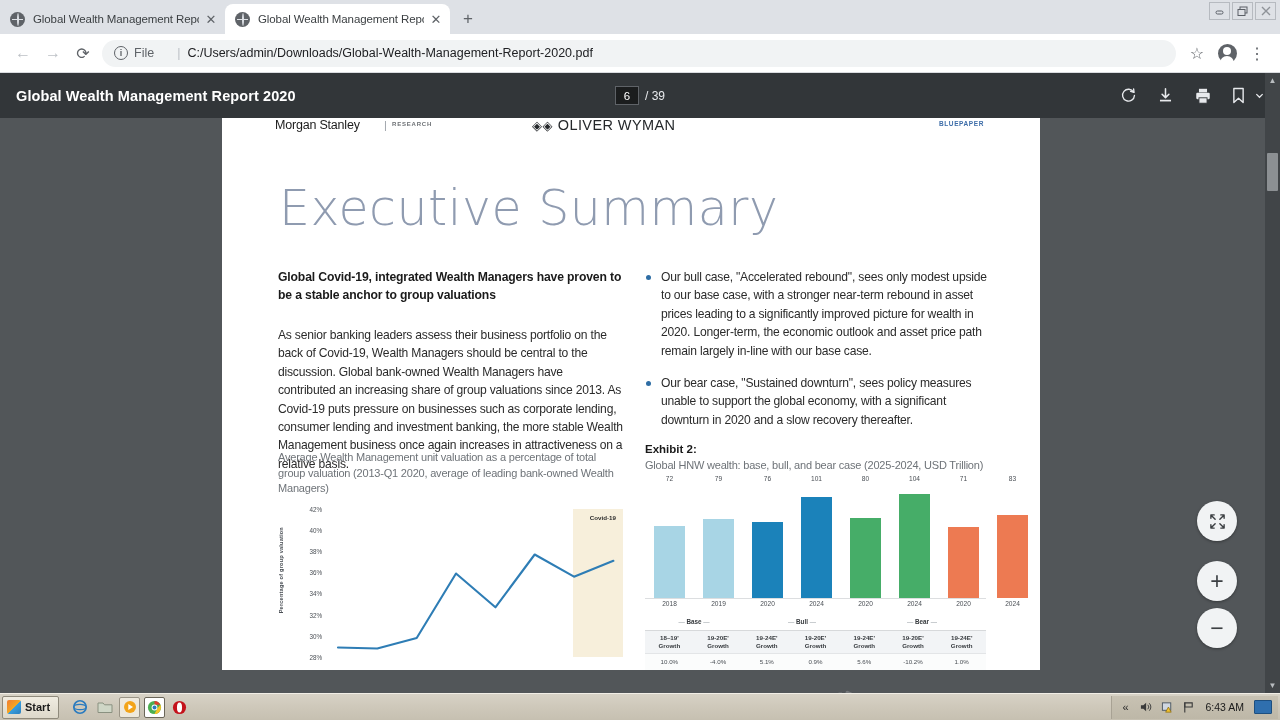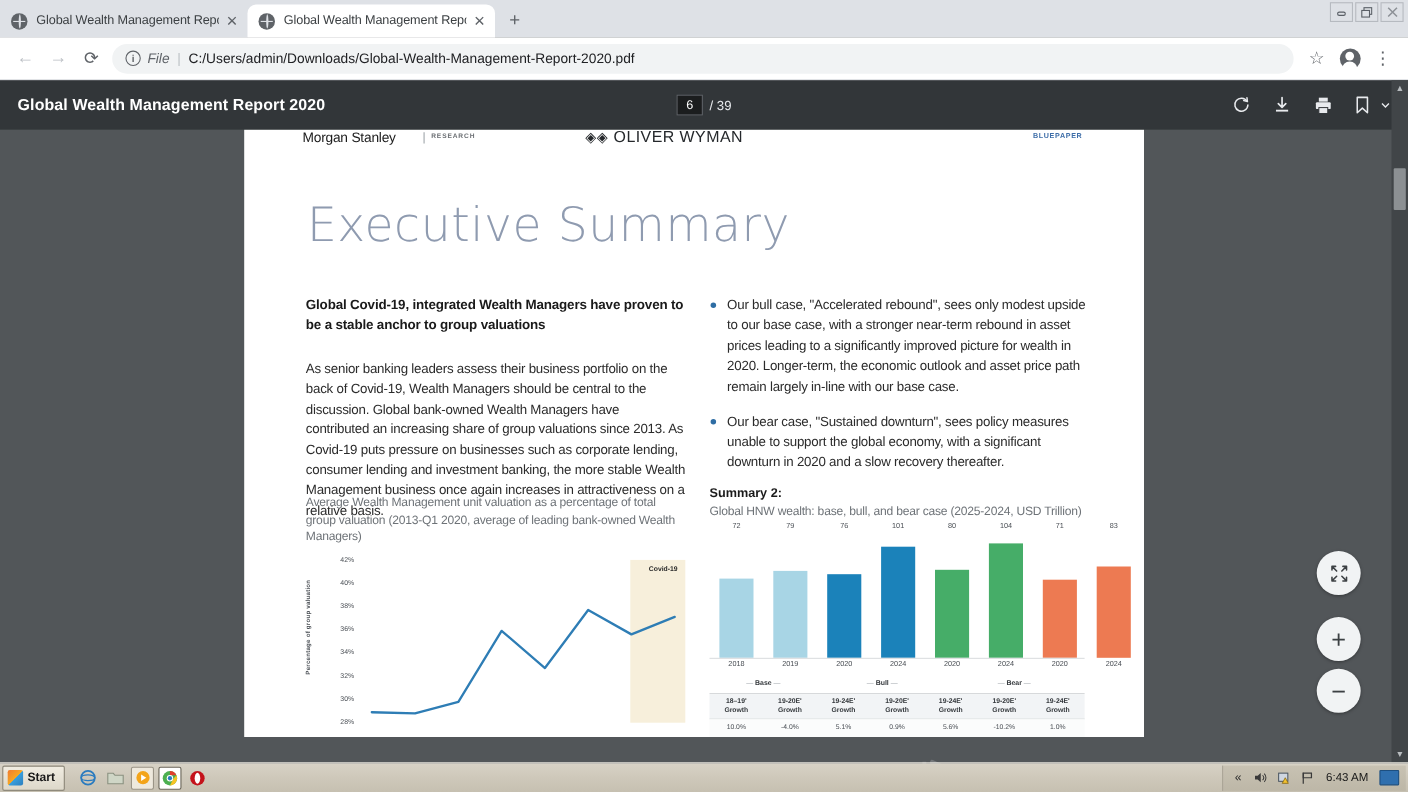--- a/index.html
+++ b/index.html
@@ -82,21 +82,21 @@
     background: #f1f3f4; border-radius: 14px;
     display: flex; align-items: center; padding: 0 12px;
     font-size: 12.5px; color: #202124;
   }
   .omni-info {
     width: 14px; height: 14px; border: 1.3px solid #5f6368;
     border-radius: 50%; margin-right: 6px; flex: 0 0 14px;
     font-size: 9px; color: #5f6368; display: flex;
     align-items: center; justify-content: center; font-weight: bold;
   }
-  .omni-scheme { color: #5f6368; margin-right: 7px; font-style: italic; }
+  .omni-scheme { color: #5f6368; margin-right: 23px; }
   .omni-sep { color: #bdc1c6; margin-right: 7px; }
   .omni-url { color: #202124; white-space: nowrap; overflow: hidden; }
   .navbar-right { display: flex; align-items: center; }
   .avatar-circ {
     width: 19px; height: 19px; border-radius: 50%;
     background: #5f6368; position: relative;
   }
   .avatar-circ::before {
     content: ""; position: absolute; left: 5.5px; top: 3px;
     width: 8px; height: 8px; border-radius: 50%; background: #fff;
@@ -150,21 +150,21 @@
   .hdr-research { position: absolute; left: 170px; top: 3px; font-size: 6px;
                   color: #6b6f73; letter-spacing: 0.8px; font-weight: bold; }
   .hdr-ow { position: absolute; left: 310px; top: -1px; font-size: 14.5px;
             color: #25282b; letter-spacing: 0.4px; }
   .hdr-ow-mark { display: inline-block; margin-right: 5px; font-size: 13px; }
   .hdr-blue { position: absolute; right: 56px; top: 2px; font-size: 6.5px;
               color: #3d6da8; letter-spacing: 0.6px; font-weight: bold; }
 
   .exec-title {
     position: absolute; left: 57px; top: 62px;
-    font-size: 43px; font-weight: 200; color: #8f9bb0;
+    font-size: 49px; font-weight: 200; color: #8f9bb0;
     letter-spacing: 0.5px; font-family: "DejaVu Sans", sans-serif;
   }
 
   
   .col-left { position: absolute; left: 56px; top: 150px; width: 345px; }
   .col-right { position: absolute; left: 423px; top: 150px; width: 345px; }
 
   .lede {
     font-size: 12.2px; font-weight: bold; color: #1a1a1a;
     line-height: 1.48; letter-spacing: -0.15px;
@@ -501,21 +501,21 @@
             </div>
             <svg id="ex1-svg" width="297" height="148" viewBox="0 0 297 148" style="position:absolute;left:0;top:0">
                 <polyline points="12.0,138.5 51.3,139.5 90.7,129.0 130.0,64.5 169.4,98.3 208.7,45.5 248.0,67.7 287.4,51.8" fill="none" stroke="#2e7db5" stroke-width="2.1" stroke-linejoin="round" stroke-linecap="round"></polyline>
               </svg>
 
           </div>
         </div>
       </div>
 
       <div class="ex2-wrap">
-        <div class="ex-label">Summary 2:</div>
+        <div class="ex-label">Exhibit 2:</div>
         <div class="ex-sub">Global HNW wealth: base, bull, and bear case (2025-2024, USD Trillion)</div>
 
         <div class="ex2-chart">
           <div class="bargroups" id="ex2-bars">
               <div class="bargroup">
                 <div class="barcell">
                   <div class="barval">72</div>
                   <div class="bar" style="height: 72px; background: rgb(168, 213, 229);"></div>
                 </div>
                 <div class="barcell">

